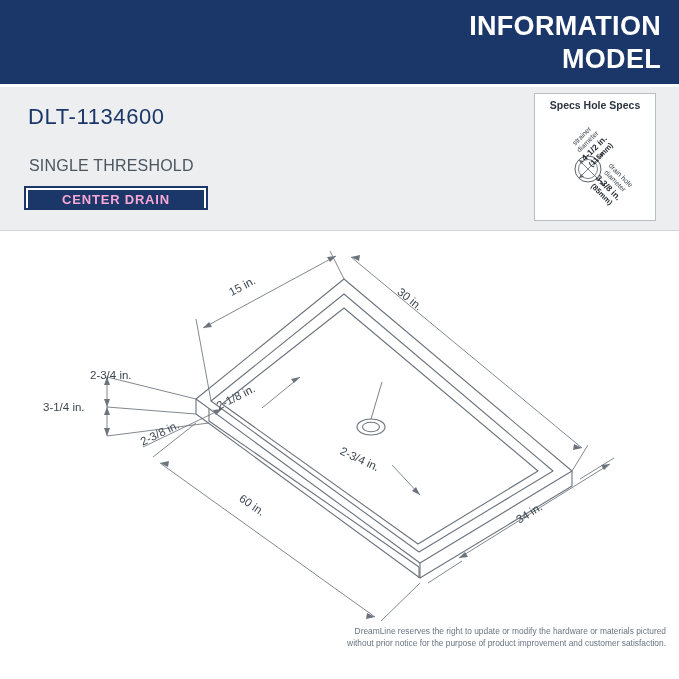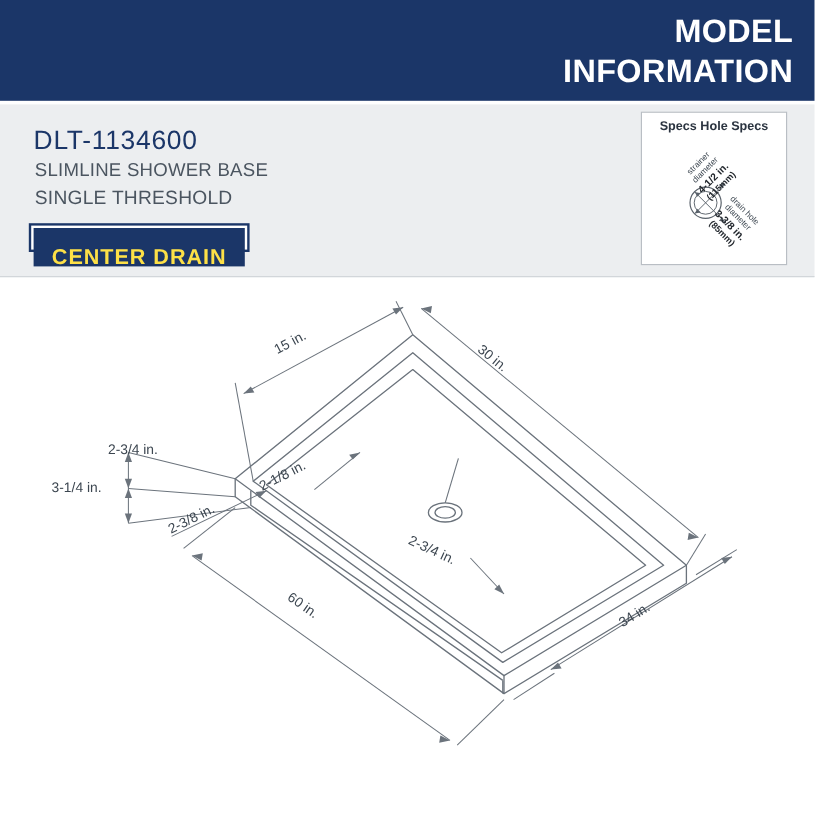--- a/index.html
+++ b/index.html
@@ -86,27 +86,27 @@
     box-sizing: border-box;
     background: #ffffff;
   }
   .drain-badge-inner {
     position: absolute;
     left: 28px;
     top: 190px;
     width: 176px;
     height: 16px;
     background: #1b3668;
-    color: #fde047;
-    font-size: 18px;
+    color: #f9a8d4;
+    font-size: 13px;
     font-weight: bold;
     letter-spacing: 0.8px;
     text-align: center;
     line-height: 16px;
-    padding-top: 16px;
+    padding-top: 2px;
     box-sizing: content-box;
   }
 
   
   .spec-box {
     position: absolute;
     left: 534px;
     top: 93px;
     width: 122px;
     height: 128px;
@@ -162,29 +162,28 @@
     font-family: "Liberation Sans", sans-serif;
   }
 </style>
 </head>
 <body>
 
 <div class="page">
 
   <div class="header">
     <div class="header-title">
+      <div>INFORMATION</div>
       <div>MODEL</div>
-      <div>INFORMATION</div>
     </div>
   </div>
 
   <div class="infoband"></div>
 
   <div class="model-number">DLT-1134600</div>
-  <div class="model-desc1">SLIMLINE SHOWER BASE</div>
   <div class="model-desc2">SINGLE THRESHOLD</div>
   <div class="drain-badge"></div>
   <div class="drain-badge-inner">CENTER DRAIN</div>
 
   <div class="spec-box"></div>
   <div class="spec-title">Specs Hole Specs</div>
   <svg class="spec-svg" width="122" height="104" viewBox="0 0 122 104">
 
     <circle cx="54" cy="57" r="13" fill="none" stroke="#5a626b" stroke-width="1"></circle>
     <circle cx="54" cy="57" r="9.5" fill="none" stroke="#5a626b" stroke-width="0.8"></circle>
@@ -310,14 +309,18 @@
     <div class="dim-label" style="left:396px; top:62px; transform:rotate(39deg);">30 in.</div>
     <div class="dim-label" style="left:90px; top:138px;">2-3/4 in.</div>
     <div class="dim-label" style="left:43px; top:170px;">3-1/4 in.</div>
     <div class="dim-label" style="left:139px; top:196px; transform:rotate(-26deg);">2-3/8 in.</div>
     <div class="dim-label" style="left:215px; top:160px; transform:rotate(-27deg);">2-1/8 in.</div>
     <div class="dim-label" style="left:339px; top:222px; transform:rotate(25deg);">2-3/4 in.</div>
     <div class="dim-label" style="left:238px; top:268px; transform:rotate(35deg);">60 in.</div>
     <div class="dim-label" style="left:515px; top:276px; transform:rotate(-32deg);">34 in.</div>
   </div>
 
+  <div class="disclaimer">
+    <div>DreamLine reserves the right to update or modify the hardware or materials pictured</div>
+    <div>without prior notice for the purpose of product improvement and customer satisfaction.</div>
+  </div>
 
 </div>
 
 </body></html>

